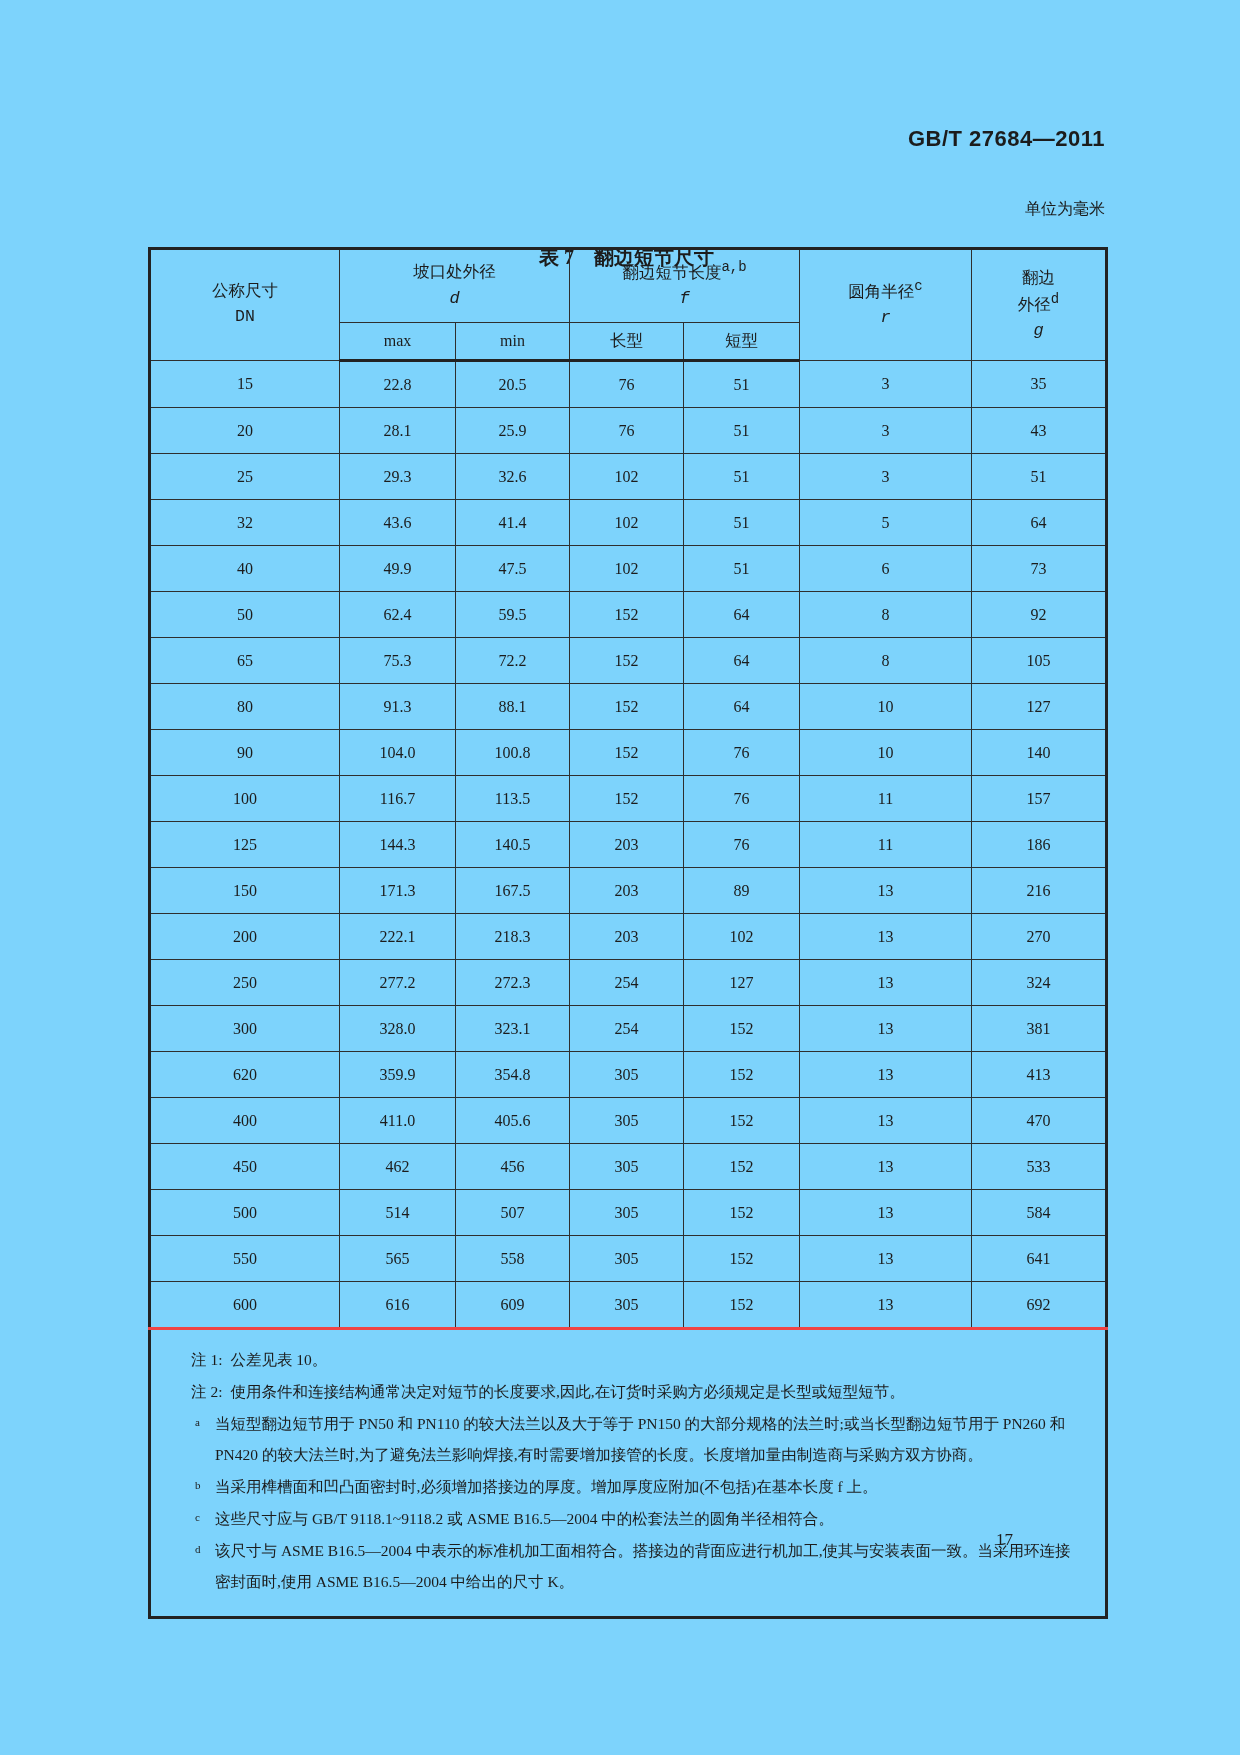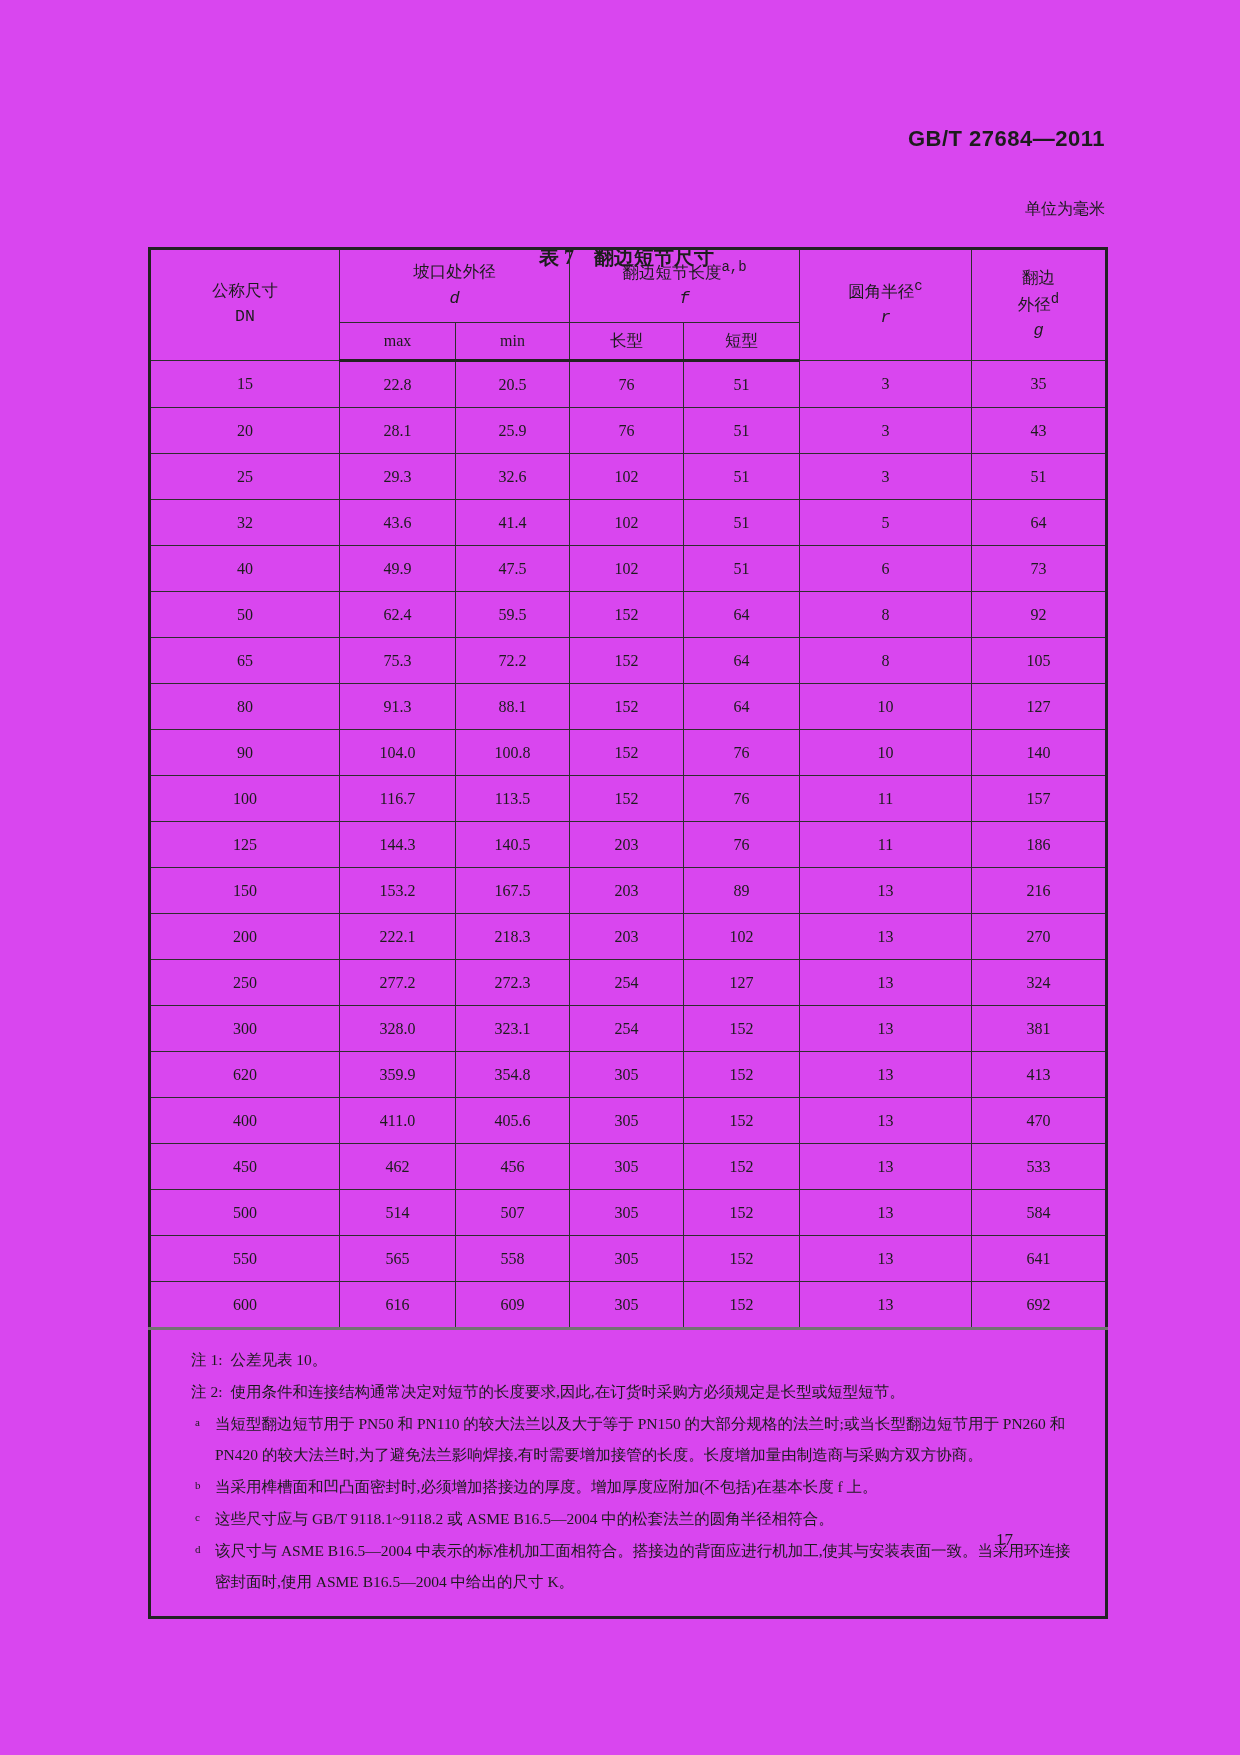--- a/index.html
+++ b/index.html
@@ -5,21 +5,21 @@
   html, body {
     margin: 0;
     padding: 0;
     background: #e8e8e8;
   }
   .page {
     position: relative;
     width: 1240px;
     height: 1755px;
     margin: 0 auto;
-    background: #d946ef;
+    background: #7dd3fc;
     color: #1c1c1c;
     font-family: "Liberation Serif", "DejaVu Serif", serif;
     overflow: hidden;
   }
   .std-number {
     position: absolute;
     top: 126px;
     right: 135px;
     font-family: "Liberation Sans", "DejaVu Sans", sans-serif;
     font-weight: bold;
@@ -70,21 +70,21 @@
   .dim-table thead tr.main-row th { height: 72px; font-family: Liberation Mono, monospace; }
   .dim-table tbody td { height: 45px; }
   .hdr-cn { font-size: 16.5px; line-height: 1.5; }
   .sym { font-style: italic; font-size: 17px; line-height: 1.5; }
   .hdr-sup, .note-sup {
     font-size: 14px;
     vertical-align: super;
     line-height: 1;
   }
   .dim-table tfoot td {
-    border-top: 3px solid #737373;
+    border-top: 3px solid #ef4444;
     text-align: left;
     vertical-align: top;
     padding: 14px 20px 18px 40px;
   }
   .note {
     position: relative;
     font-size: 15.5px;
     line-height: 2.05;
   }
   .note .marker-inline { margin-right: 8px; }
@@ -252,21 +252,21 @@
           <td>125</td>
           <td>144.3</td>
           <td>140.5</td>
           <td>203</td>
           <td>76</td>
           <td>11</td>
           <td>186</td>
         </tr>
         <tr>
           <td>150</td>
-          <td>153.2</td>
+          <td>171.3</td>
           <td>167.5</td>
           <td>203</td>
           <td>89</td>
           <td>13</td>
           <td>216</td>
         </tr>
         <tr>
           <td>200</td>
           <td>222.1</td>
           <td>218.3</td>

